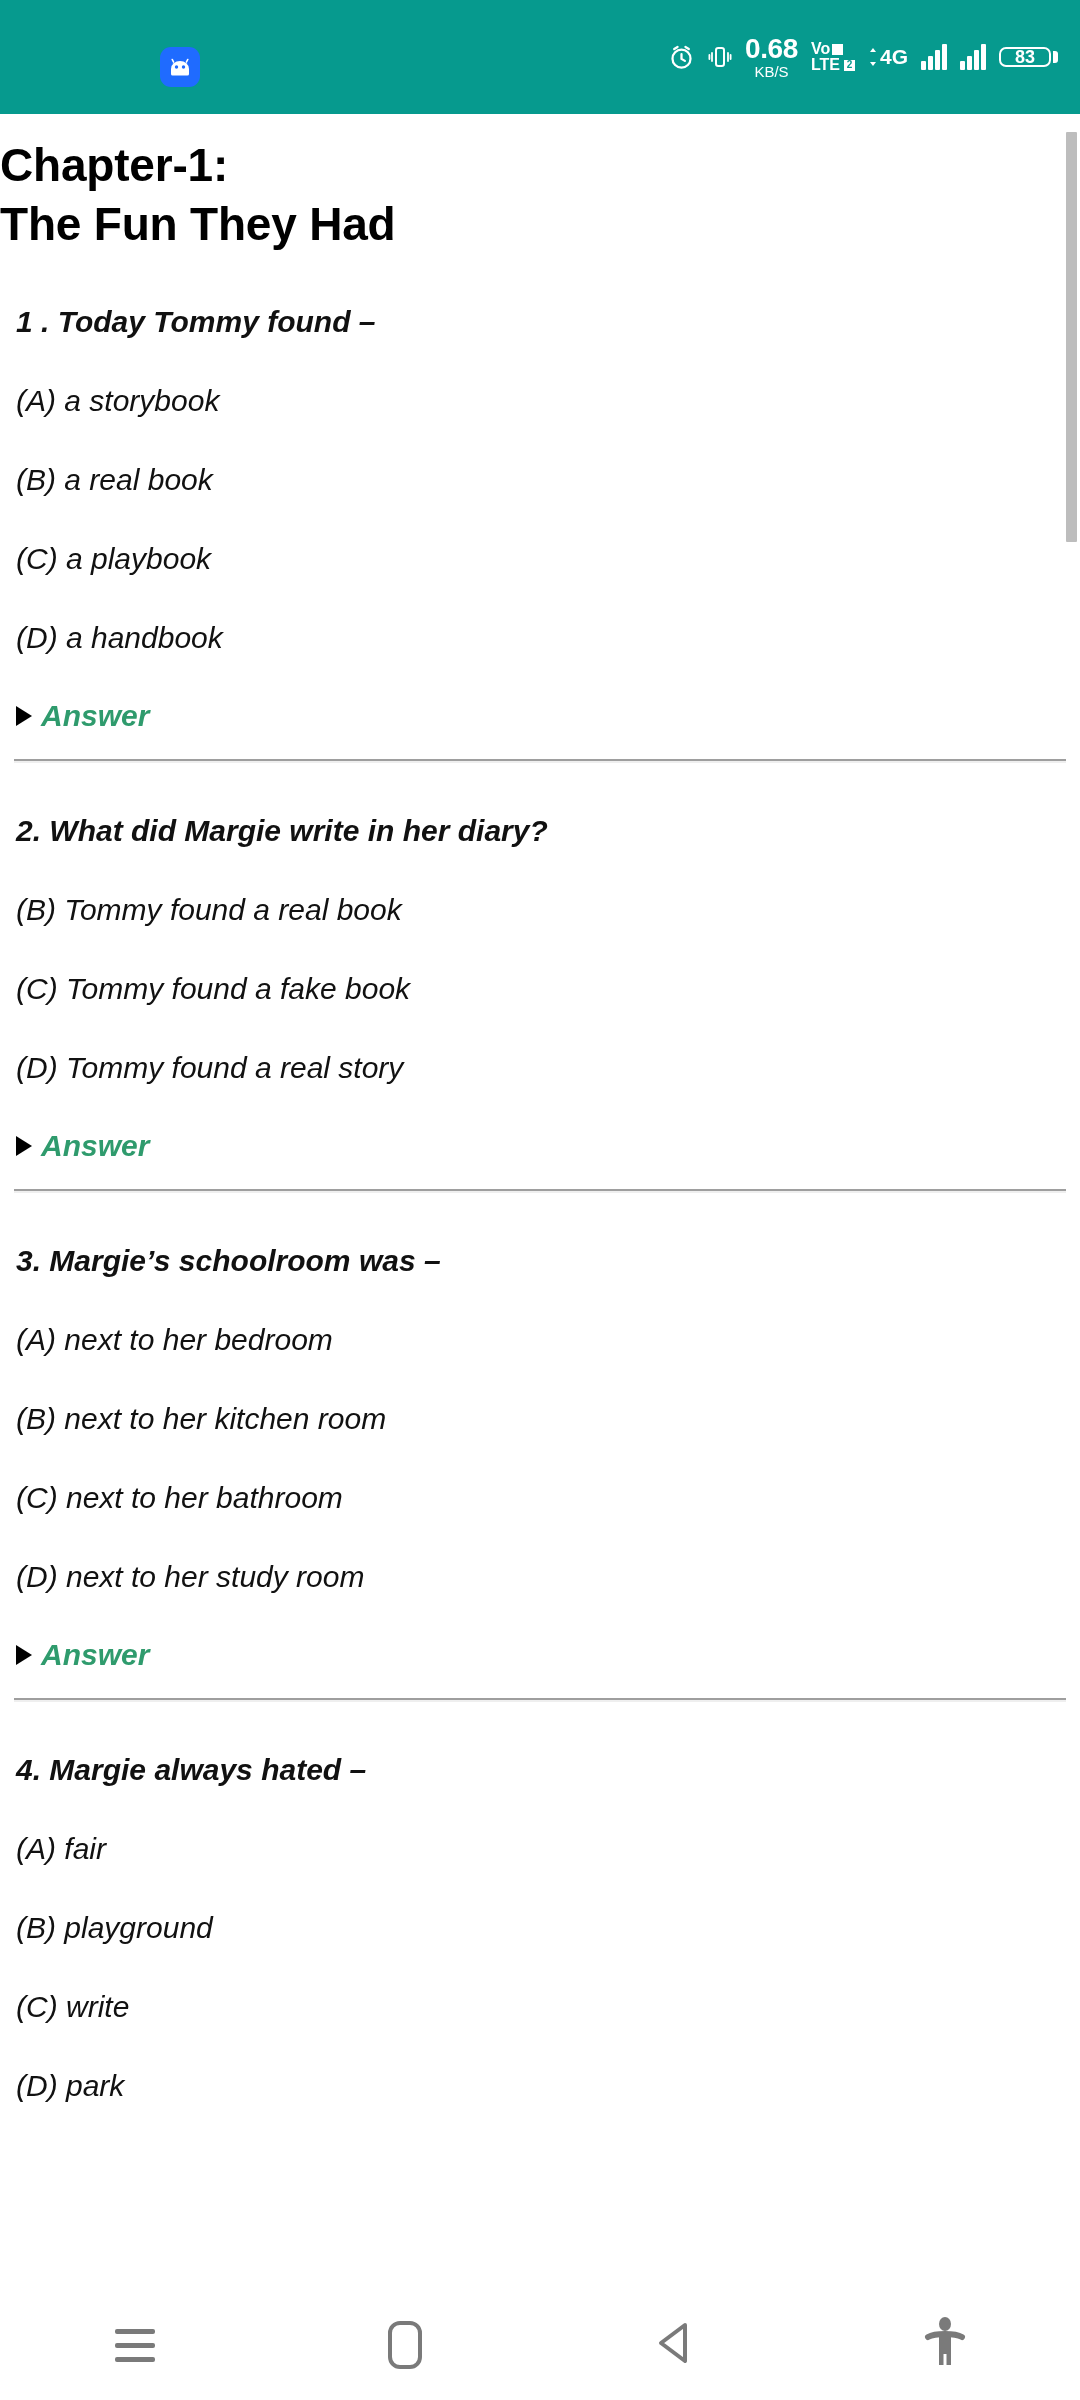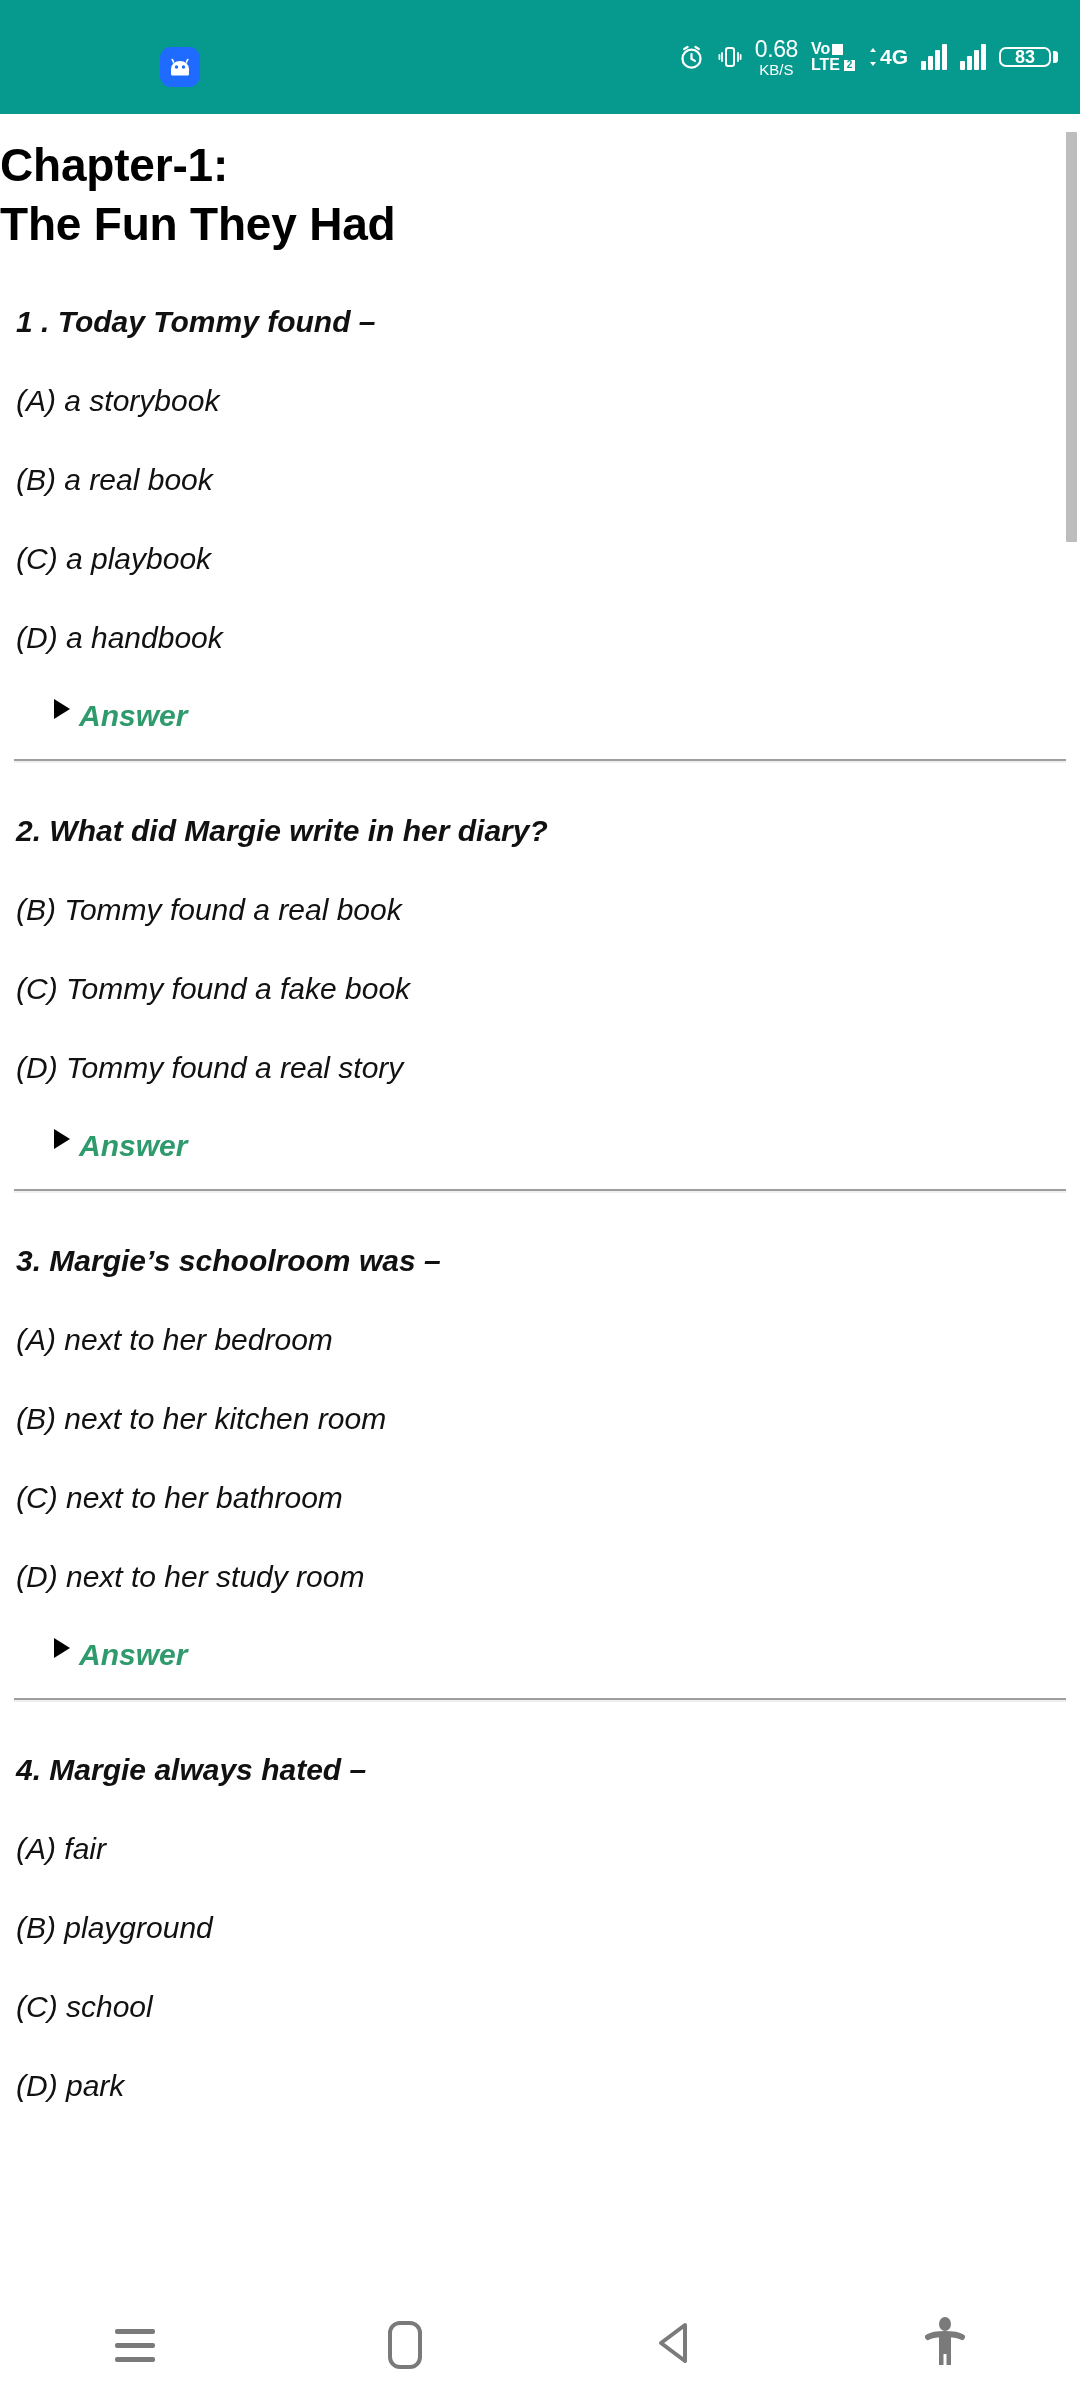--- a/index.html
+++ b/index.html
@@ -24,21 +24,21 @@
   }
   .sb-right{
     position:absolute; right:22px; top:0; height:114px;
     display:flex; align-items:center; gap:13px;
   }
   .sb-icon{ display:flex; align-items:center; justify-content:center; color:#fff; }
   .netspeed{
     display:flex; flex-direction:column; align-items:center; justify-content:center;
     color:#fff; line-height:1;
   }
-  .netspeed .v{ font-size:23px; font-weight:normal; letter-spacing:-0.4px;}
+  .netspeed .v{ font-size:28px; font-weight:bold; letter-spacing:-0.4px;}
   .netspeed .u{ font-size:15px; font-weight:normal; margin-top:1px;}
   .volte{
     display:flex; flex-direction:column; align-items:flex-start; justify-content:center;
     color:#fff; line-height:1; font-weight:bold; font-size:16px;
   }
   .volte .r1{ display:flex; align-items:center; gap:2px;}
   .volte .r2{ display:flex; align-items:center; gap:4px;}
   .volte .sq{ width:11px; height:11px; background:#fff; display:inline-block;}
   .volte .sq2{ width:11px; height:11px; background:#fff; color:#069a8e; font-size:10px;
                display:flex; align-items:center; justify-content:center; }
@@ -71,23 +71,22 @@
     font-size:30px; font-weight:bold; color:#111;
     margin-top:48px;
     line-height:1.3;
   }
   .opt{
     font-size:30px; font-weight:normal; color:#111;
     margin-top:40px;
     line-height:1.3;
   }
   .answer{
-    display:flex; gap:9px;
+    display:flex; align-items:center; gap:9px;
     margin-top:42px;
-    margin-left:38px;
   }
   .answer .tri{
     width:0;height:0;
     border-left:16px solid #000;
     border-top:10px solid transparent;
     border-bottom:10px solid transparent;
   }
   .answer .lbl{
     color:#2f9b6d; font-size:30px; font-weight:bold;
   }
@@ -246,21 +245,21 @@
         <span class="tri"></span>
         <span class="lbl">Answer</span>
       </div>
     </div>
     <div class="divider"></div>
 
     <div class="qblock">
       <div class="qtext">4. Margie always hated –</div>
       <div class="opt">(A) fair</div>
       <div class="opt">(B) playground</div>
-      <div class="opt">(C) school</div>
+      <div class="opt">(C) write</div>
       <div class="opt">(D) park</div>
     </div>
 
   </div>
 
   <div class="scrollbar-track">
     <div class="scrollbar-thumb"></div>
   </div>
 
   <div class="navbar">

